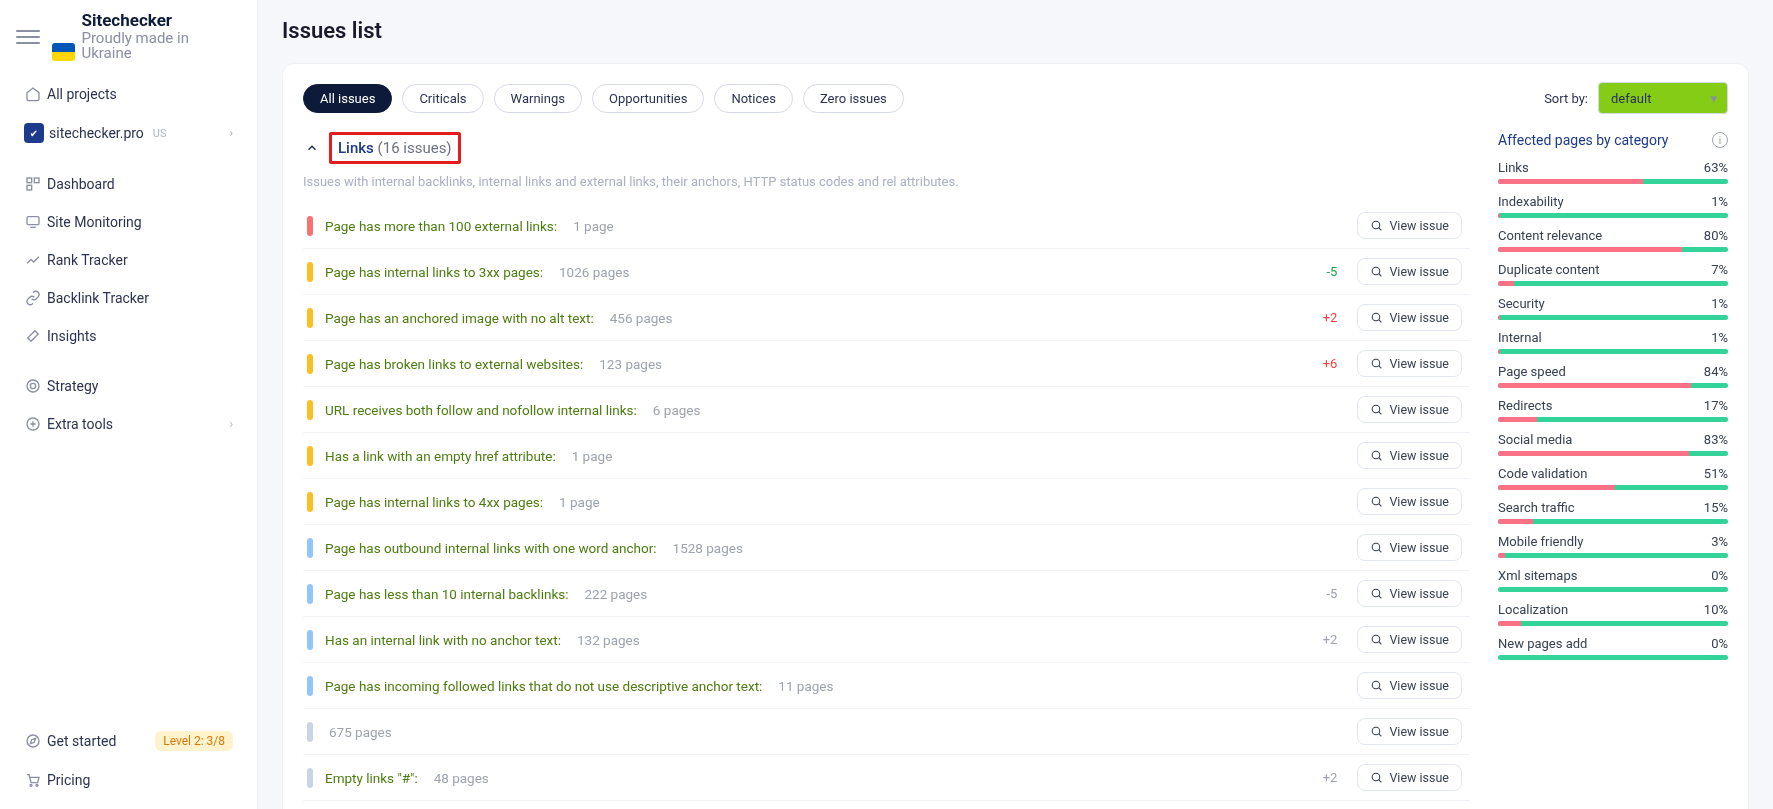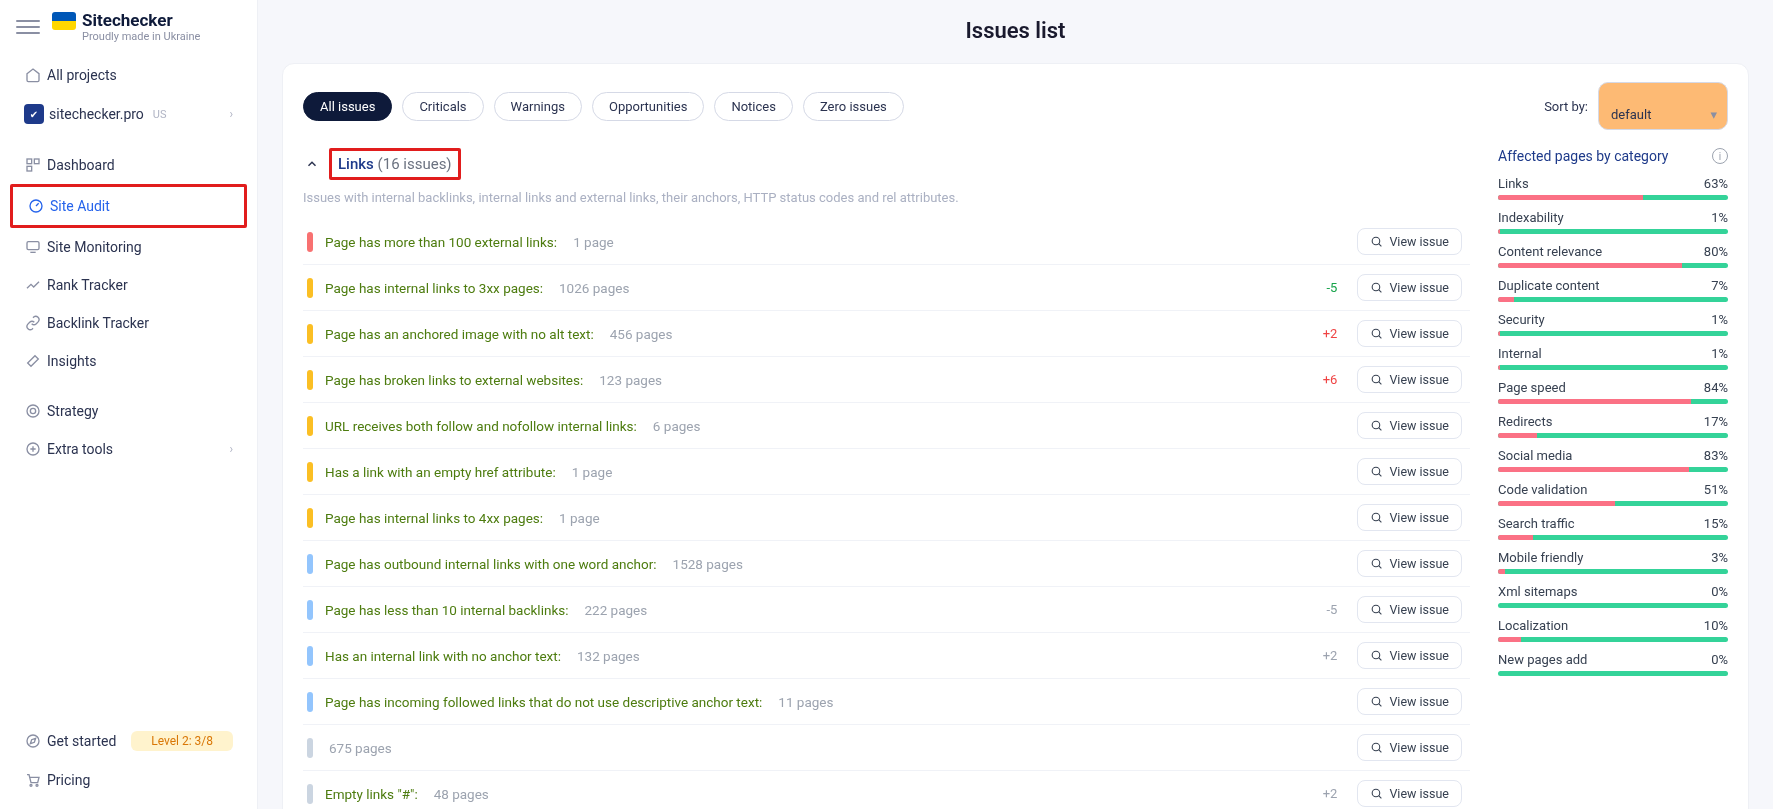--- a/index.html
+++ b/index.html
@@ -2,46 +2,46 @@
 <html><head>
 <meta charset="utf-8">
 <style>
 * { box-sizing: border-box; margin: 0; padding: 0; }
 body { font-family: -apple-system, BlinkMacSystemFont, "Segoe UI", Roboto, sans-serif; background: #f6f7fb; color: #1a1a2e; font-size: 14px; }
 .app { display: flex; width: 1773px; height: 809px; overflow: hidden; }
 .sidebar { width: 258px; background: #fff; display: flex; flex-direction: column; border-right: 1px solid #eef0f5; }
 .sidebar-header { display: flex; align-items: center; padding: 12px 16px 8px; gap: 12px; }
 .hamburger { width: 24px; height: 24px; display: flex; flex-direction: column; justify-content: center; gap: 4px; cursor: pointer; }
 .hamburger span { height: 2px; background: #8a8fa3; border-radius: 1px; }
-.logo-wrap { display: flex; align-items: flex-start; gap: 6px; }
+.logo-wrap { display: flex; align-items: flex-end; gap: 6px; }
 .logo-flag { width: 24px; height: 18px; border-radius: 3px; overflow: hidden; display: flex; flex-direction: column; }
 .logo-flag .b { flex:1; background:#0057b7; } .logo-flag .y { flex:1; background:#ffd700; }
 .logo-text { display:flex; flex-direction:column; line-height:1; }
 .logo-text .t1 { font-weight:700; font-size:17px; color:#0e1a3a; }
-.logo-text .t2 { font-size:11px; color:#8a8fa3; margin-top:2px; }
+.logo-text .t2 { font-size:15px; color:#8a8fa3; margin-top:2px; }
 .nav { padding: 6px 10px; }
 .nav-item { display:flex; align-items:center; gap:5px; padding: 10px 14px; border-radius:8px; cursor:pointer; color:#2b3350; font-size:14px; }
 .nav-item .icon { width:18px; height:18px; display:flex; align-items:center; justify-content:center; color:#8a8fa3; }
 .nav-item.active { color:#2563eb; }
 .nav-item.active .icon { color:#2563eb; }
 .nav-item .chev { margin-left:auto; color:#b0b4c4; font-size:12px; }
 .nav-item .tag { font-size:11px; color:#b0b4c4; margin-left:4px; }
 .proj-icon { width:20px; height:20px; background:#1e3a8a; border-radius:4px; display:flex; align-items:center; justify-content:center; color:#fff; font-size:10px; }
 .nav-sep { height:12px; }
 .red-box { border:3px solid #e11d1d; border-radius:2px; }
 .sidebar-bottom { margin-top:auto; padding:6px 10px 10px; }
-.level-badge { background:#fff3cd; color:#d97706; font-size:12px; padding:3px 20px; border-radius:6px; margin-left:auto; }
+.level-badge { background:#fff3cd; color:#d97706; font-size:12px; padding:3px 8px; border-radius:6px; margin-left:auto; }
 .main { flex:1; padding: 0 24px; overflow:auto; background:#f6f7fb; }
-.page-title { font-size:22px; font-weight:600; color:#1a1a2e; margin:18px 0 20px;text-align:center; }
+.page-title { font-size:22px; font-weight:600; color:#1a1a2e; margin:18px 0 20px; }
 .filter-card { background:#fff; border-radius:12px; padding:18px 20px 6px; border:1px solid #eef0f5; }
 .filter-row { display:flex; align-items:center; gap:10px; margin-bottom:18px; }
 .pill { padding:6px 16px; border-radius:18px; border:1px solid #d5d9e6; background:#fff; font-size:13px; cursor:pointer; color:#2b3350; }
 .pill.active { background:#0e1a3a; color:#fff; border-color:#0e1a3a; }
 .sort-wrap { margin-left:auto; display:flex; align-items:center; gap:10px; font-size:13px; color:#2b3350; }
-.sort-select { border:1px solid #d5d9e6; border-radius:10px; padding:24px 34px 7px 12px; font-size:13px; color:#2b3350; background:#fdba74; position:relative; min-width:130px; }
+.sort-select { border:1px solid #d5d9e6; border-radius:4px; padding:8px 34px 7px 12px; font-size:13px; color:#2b3350; background:#84cc16; position:relative; min-width:130px; }
 .sort-select::after { content:"▾"; position:absolute; right:10px; color:#8a8fa3; }
 .cols { display:flex; gap:28px; }
 .col-left { flex:1; min-width:0; }
 .col-right { width:230px; }
 .section-head { display:flex; align-items:center; gap:8px; }
 .chev-icon { width:18px; height:18px; display:flex; align-items:center; justify-content:center; color:#2b3350; cursor:pointer; }
 .section-title { font-size:15px; color:#1e3a8a; font-weight:500; }
 .section-title .cnt { color:#6b7280; font-weight:400; }
 .section-desc { font-size:13px; color:#aab0c2; margin:10px 0 14px; }
 .issue-row { display:flex; align-items:center; padding:9px 8px 9px 4px; border-bottom:1px solid #f0f2f7; gap:12px; font-size:13.5px; }
@@ -103,29 +103,20 @@
       <div class="nav-item">
         <span class="icon">
             <svg width="16" height="16" viewBox="0 0 24 24" fill="none" stroke="currentColor" stroke-width="2">
               <rect x="3" y="3" width="7" height="7"></rect>
               <rect x="14" y="3" width="7" height="7"></rect>
               <rect x="3" y="14" width="7" height="7"></rect>
             </svg>
           </span>
         <span>Dashboard</span>
       </div>
-      <div class="nav-item active red-box">
-        <span class="icon">
-            <svg width="16" height="16" viewBox="0 0 24 24" fill="none" stroke="currentColor" stroke-width="2">
-              <circle cx="12" cy="12" r="9"></circle>
-              <path d="M12 12l4-4"></path>
-            </svg>
-          </span>
-        <span>Site Audit</span>
-      </div>
       <div class="nav-item">
         <span class="icon">
             <svg width="16" height="16" viewBox="0 0 24 24" fill="none" stroke="currentColor" stroke-width="2">
               <rect x="3" y="4" width="18" height="12" rx="2"></rect>
               <path d="M8 20h8"></path>
             </svg>
           </span>
         <span>Site Monitoring</span>
       </div>
       <div class="nav-item">

